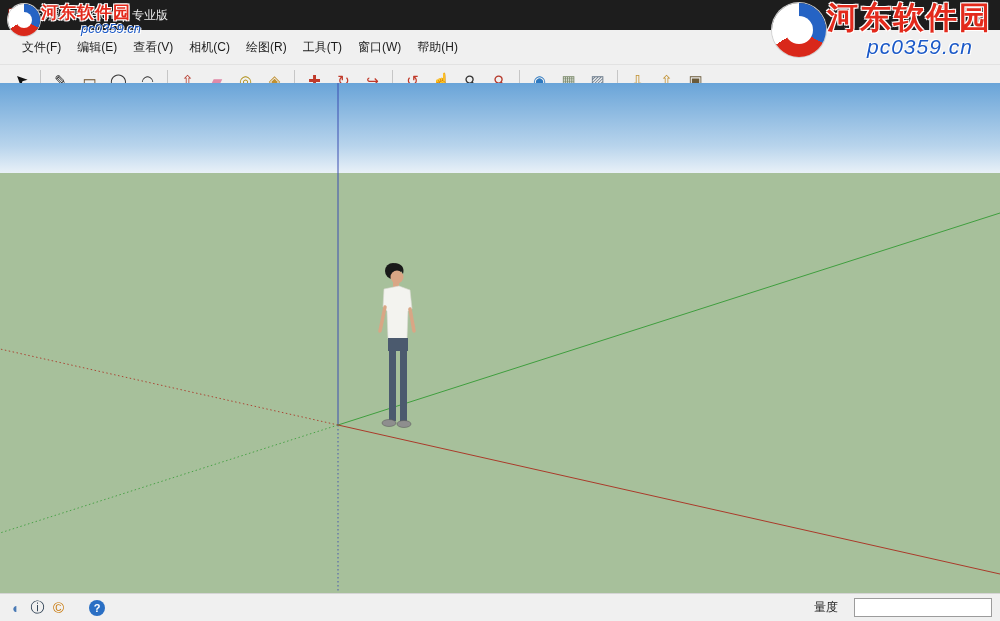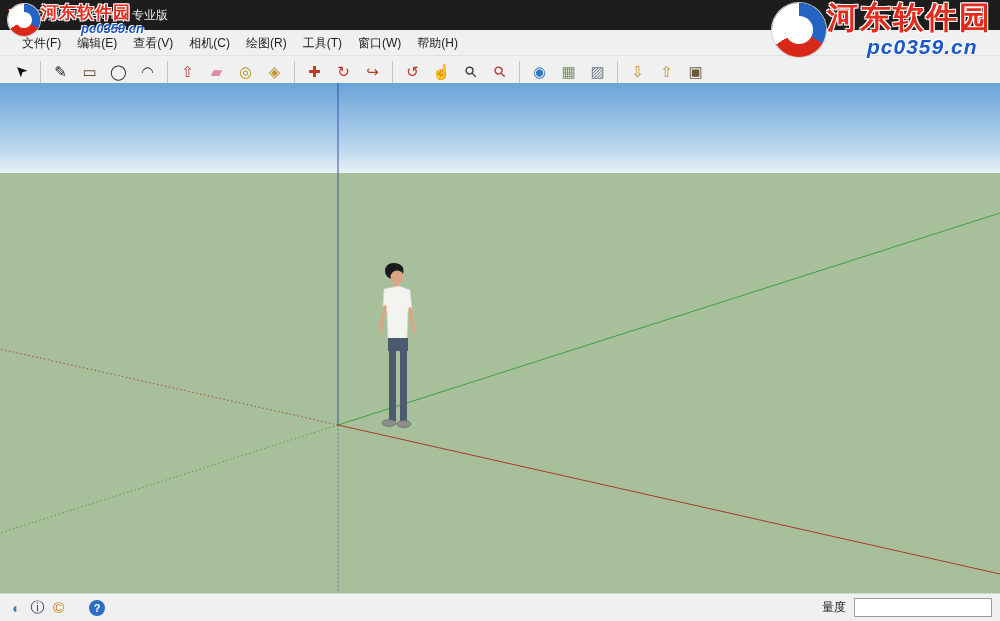--- a/index.html
+++ b/index.html
@@ -12,21 +12,21 @@
   .titlebar { height:30px; background:#1d1d1d; display:flex; align-items:center; color:#e9e9e9; }
   .app-icon { width:15px; height:15px; margin:0 7px 0 8px; border-radius:2px;
               background:linear-gradient(135deg,#fff 0 38%,#d8281c 38% 100%); border:1px solid #7a1a12; }
   .title-text { font-size:12px; color:#ececec; white-space:nowrap; }
   .tb-spacer { flex:1; }
   .win-btn { width:46px; height:30px; background:transparent; border:none; color:#ffffff;
              font-size:12px; line-height:30px; text-align:center; cursor:default; }
   .win-btn.close { font-size:13px; }
 
   
-  .menubar { height:26px; background:#f0f0f0; display:flex; align-items:center; padding-left:14px;
+  .menubar { height:35px; background:#f0f0f0; display:flex; align-items:center; padding-left:14px;
              border-bottom:1px solid #e2e2e2; }
   .menu-item { font-size:12px; color:#1c1c1c; padding:0 8px; line-height:20px; white-space:nowrap; }
 
   
   .toolbar { height:32px; background:#f0f0f0; border-bottom:1px solid #b9b9b9;
              display:flex; align-items:center; padding-left:6px; }
   .tb-btn { width:27px; height:27px; border:1px solid transparent; background:transparent;
             display:flex; align-items:center; justify-content:center; margin:0 1px; border-radius:2px; }
   .tb-ico { font-size:15px; line-height:1; display:inline-block; }
   .tb-sep { width:1px; height:22px; background:#c6c6c6; margin:0 5px; display:inline-block; }
@@ -41,33 +41,33 @@
   .sb-ico { width:17px; height:17px; display:inline-flex; align-items:center; justify-content:center;
             font-size:14px; margin-right:4px; }
   .sb-geo { color:#4a7ab5; }
   .sb-info { color:#23364a; }
   .sb-credit { color:#c8780a; font-size:15px; }
   .sb-help { width:16px; height:16px; border-radius:50%; background:#2a6fc4; color:#fff;
              display:inline-flex; align-items:center; justify-content:center;
              font-size:11px; font-weight:bold; margin:0 8px 0 18px; }
   .sb-hint { font-size:12px; color:#1c1c1c; white-space:nowrap; }
   .sb-right { margin-left:auto; display:flex; align-items:center; }
-  .measure-label { font-size:12px; color:#1c1c1c; margin-right:8px; }
+  .measure-label { font-size:12px; color:#1c1c1c; margin-right:16px; }
   .measure-input { width:138px; height:19px; border:1px solid #9c9c9c; background:#fff; font-size:12px; padding:0 4px; }
 
   
   .wm { position:absolute; display:flex; align-items:center; z-index:50; pointer-events:none; }
   .wm-logo { position:relative; border-radius:50%;
              background:conic-gradient(#2563c4 0 33%, #d9281a 33% 66%, #ffffff 66% 100%);
              box-shadow:0 0 0 1px #d0d0d0; flex:0 0 auto; }
   .wm-logo::after { content:""; position:absolute; inset:24%; background:#fff; border-radius:50%; }
   .wm-texts { display:flex; flex-direction:column; margin-left:1px; }
   .wm-name { color:#e32a1c; font-weight:bold;
              text-shadow:1px 1px 0 #fff, -1px -1px 0 #fff, 1px -1px 0 #fff, -1px 1px 0 #fff; line-height:1.05; }
-  .wm-url { color:#1b59c8; font-weight:bold; font-style:italic;
+  .wm-url { color:#1b59c8; font-weight:normal; font-style:italic;
             text-shadow:1px 1px 0 #fff, -1px -1px 0 #fff; line-height:1.1;padding-left:40px; }
   .wm-tr { top:2px; right:8px; }
   .wm-tr .wm-logo { width:54px; height:54px; }
   .wm-tr .wm-name { font-size:31px; letter-spacing:2px; }
   .wm-tr .wm-url { font-size:21px; letter-spacing:1px; }
   .wm-tl { top:4px; left:8px; }
   .wm-tl .wm-logo { width:32px; height:32px; }
   .wm-tl .wm-name { font-size:17px; letter-spacing:1px; }
   .wm-tl .wm-url { font-size:13px; }
 </style>

